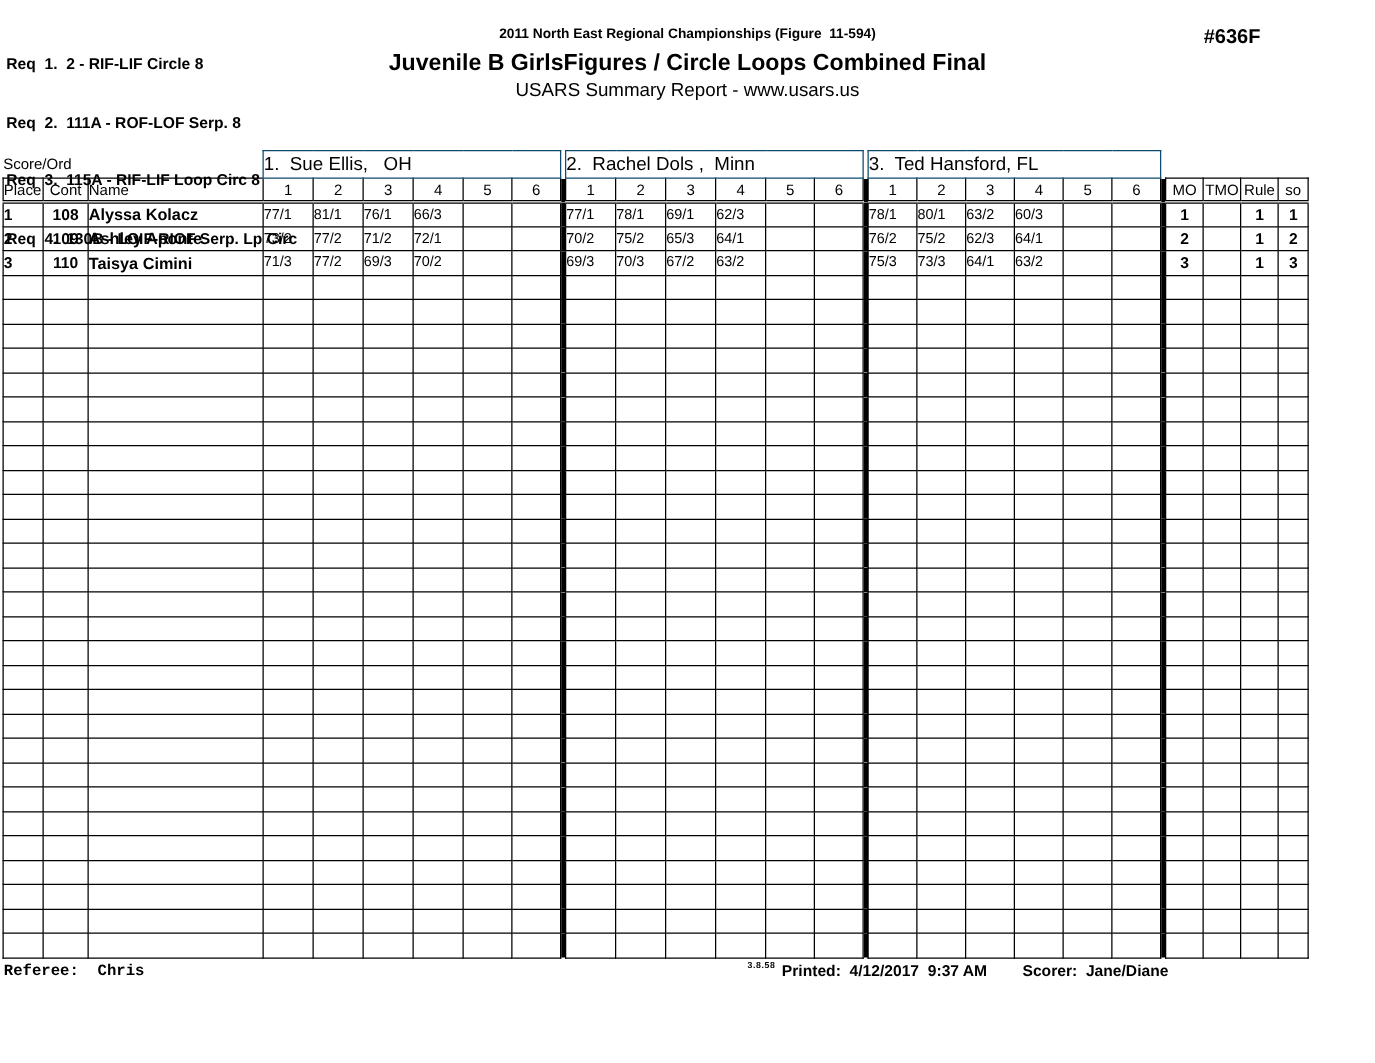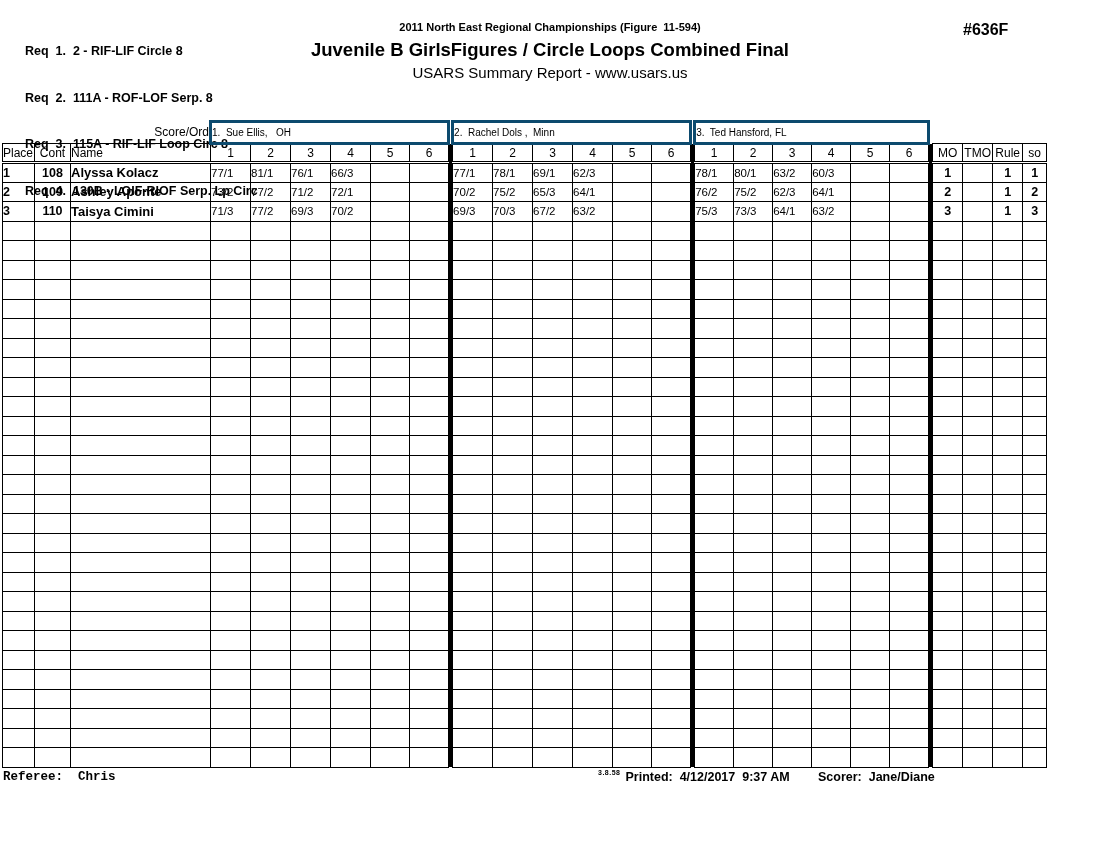--- a/index.html
+++ b/index.html
@@ -4,35 +4,35 @@
 <style>
   * { margin:0; padding:0; box-sizing:border-box; }
   html,body { background:#888; }
   .sheet {
     position:relative; width:1100px; height:850px; background:#ffffff;
     font-family:"Liberation Sans", sans-serif; color:#000; overflow:hidden;
     margin:0 auto;
   }
   
   .reqs { position:absolute; left:5px; top:13px; font-weight:bold;
-          font-size:12.5px; line-height:15.5px; white-space:pre;margin-left:20px; }
+          font-size:12.5px; line-height:15.5px; white-space:pre; }
   
   .titleblock { position:absolute; left:150px; top:16px; width:800px; text-align:center; }
   .title  { font-weight:bold; font-size:11px;  line-height:22px; white-space:pre; }
   .venue  { font-size:13.5px; line-height:19px; white-space:pre; }
   .event  { font-weight:bold; font-size:18.5px; line-height:24px; white-space:pre; }
   .report { font-size:15px; line-height:21px; white-space:pre; }
   .repnum { position:absolute; left:963px; top:21px; font-weight:bold; font-size:16px; }
 
   
   table.score { position:absolute; left:2px; top:120px; width:1044px;
                 border-collapse:collapse; table-layout:fixed; }
   table.score td { padding:0; overflow:hidden; vertical-align:middle; }
-  .corner { border:none; font-size:12px; padding-left:4px; height:22px; white-space:pre;text-align:right; }
-  .jbox   { border:3px solid #0c4a6e; font-size:10px; padding-left:5px;
+  .corner { border:none; font-size:12px; padding-left:4px; height:22px; white-space:pre; }
+  .jbox   { border:1px solid #0c4a6e; font-size:15px; padding-left:5px;
             height:22px; white-space:pre; }
   .septop, .rtop { border:none; height:22px; }
   .h   { border:1px solid #000; border-bottom:3px double #000;
          font-size:12px; height:19px; white-space:pre; }
   .hl  { text-align:left; padding-left:5px; }
   .hc  { text-align:center; }
   .sep { background:#000; padding:0; }
   .c   { border:1px solid #000; height:19.5px; white-space:pre; }
   .b   { font-weight:bold; font-size:12.5px; }
   .pl  { text-align:left; padding-left:5px; }

